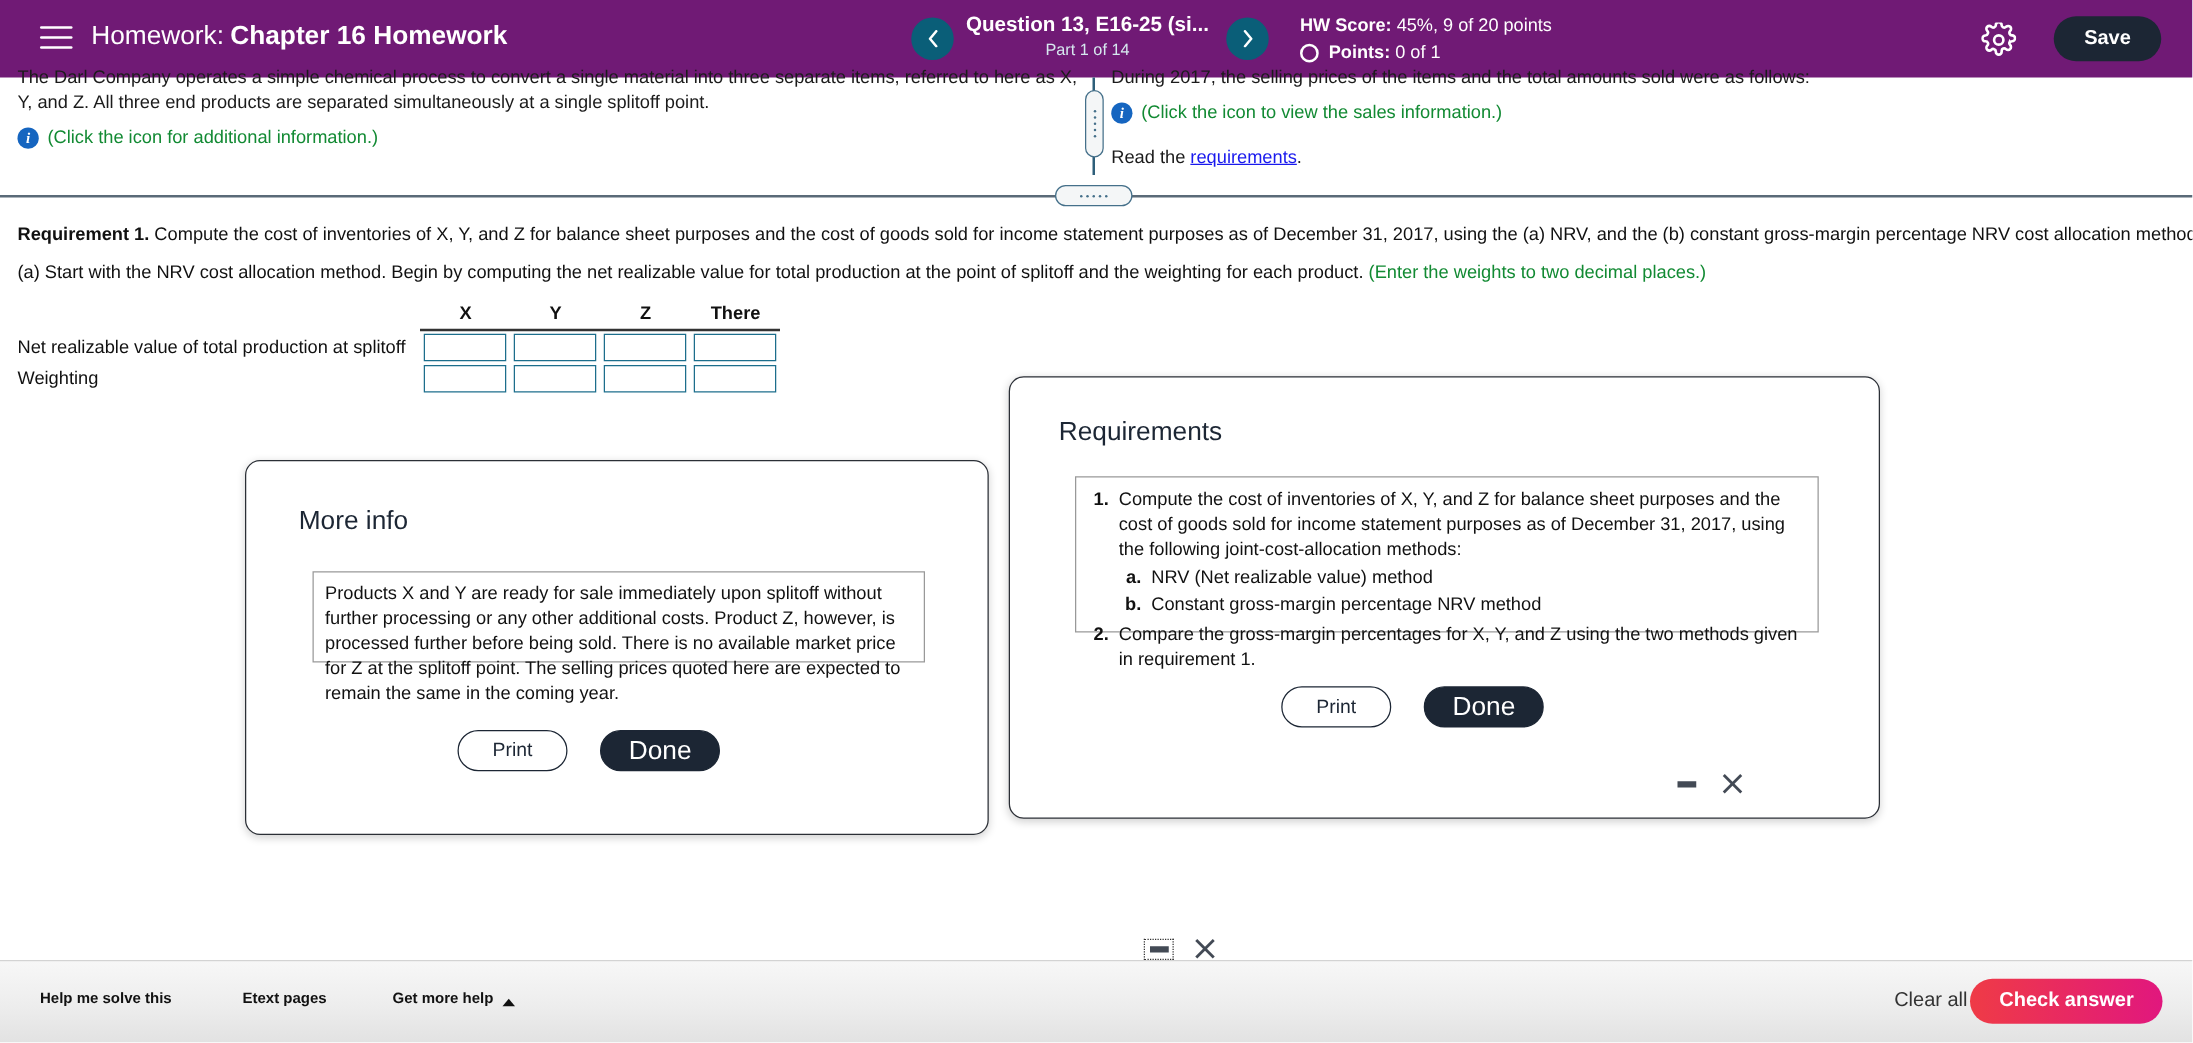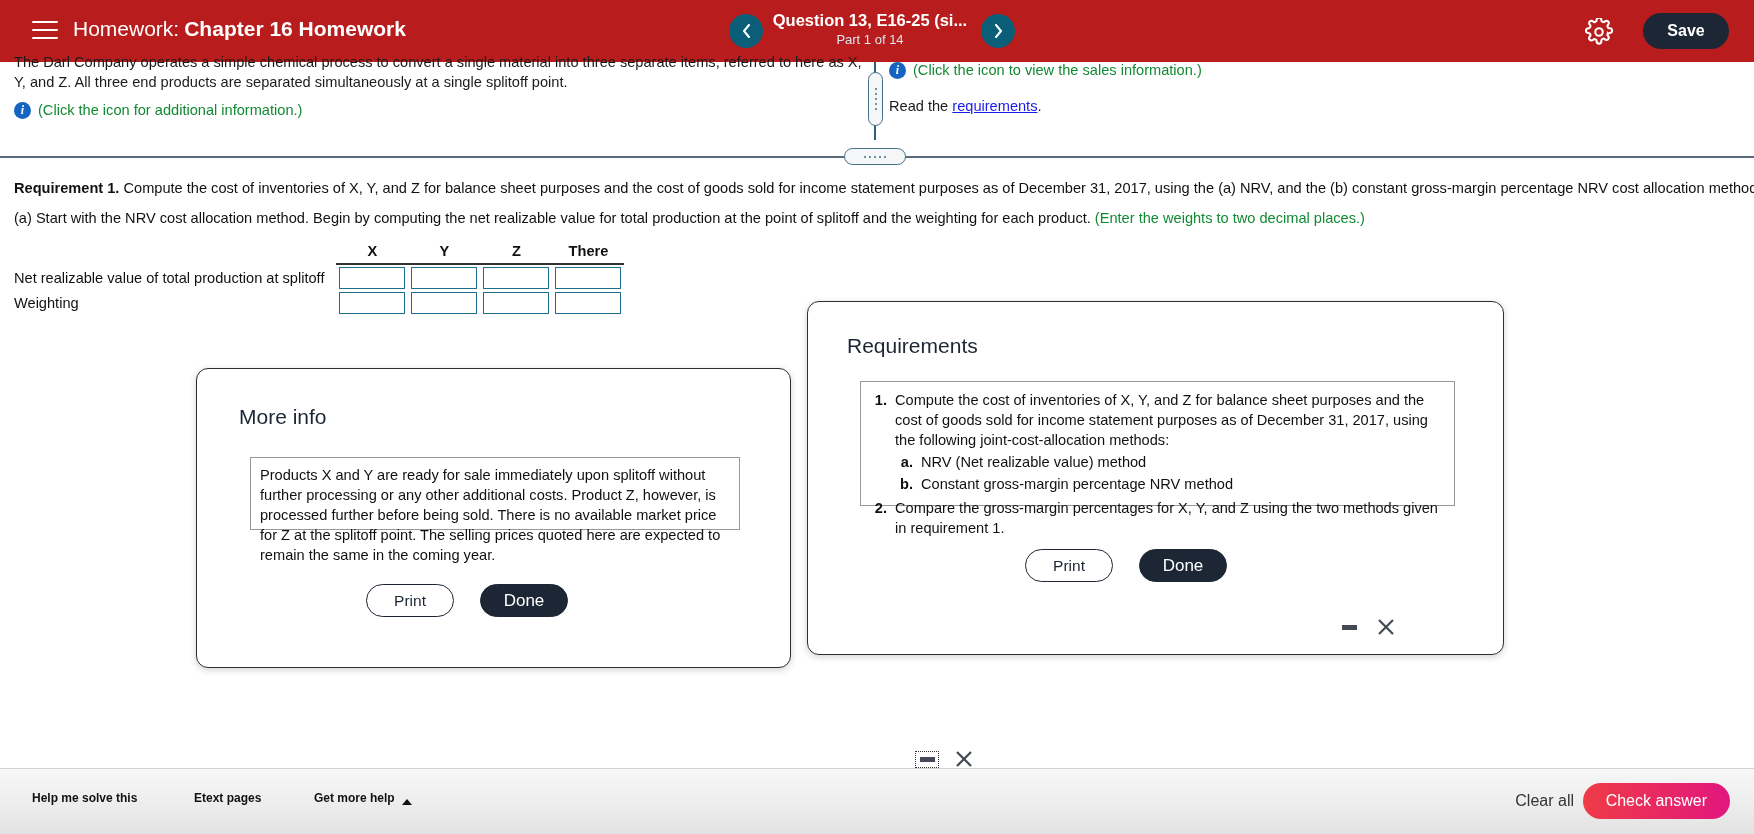--- a/index.html
+++ b/index.html
@@ -13,21 +13,21 @@
   #app {
     position: relative;
     width: 1754px; height: 834px;
     background: #ffffff;
   }
 
   
   .topbar {
     position: absolute; left: 0; top: 0;
     width: 1754px; height: 62px;
-    background: #b91c1c;
+    background: #701a75;
     color: #ffffff;
   }
   .hamburger {
     position: absolute; left: 32px; top: 16px;
     width: 28px; height: 28px;
     cursor: pointer;
     display: flex; flex-direction: column; justify-content: center; gap: 6px;
   }
   .hamburger span {
     display: block; height: 2px; width: 26px; background: #ffffff; border-radius: 1px;
@@ -201,21 +201,21 @@
     border-radius: 17px; border: 1.5px solid #1c2634;
     background: #ffffff; color: #1c2634;
     font-size: 15.5px; cursor: pointer;
     font-family: "Liberation Sans", sans-serif;
   }
   .dlg-btn-done {
     position: absolute;
     height: 33px; min-width: 88px; padding: 0 22px;
     border-radius: 17px; border: 1.5px solid #1c2634;
     background: #1c2634; color: #ffffff;
-    font-size: 17px; cursor: pointer;
+    font-size: 21px; cursor: pointer;
     font-family: "Liberation Sans", sans-serif;
   }
 
   
   .req-list { margin: 0; padding: 0; list-style: none; }
   .req-list > li { display: flex; margin-bottom: 2px; }
   .req-list > li .num { width: 24px; flex: 0 0 24px; font-weight: bold; text-align: right; padding-right: 8px; }
   .req-list > li .txt { flex: 1; }
   .sub-list { margin: 0; padding: 0; list-style: none; margin-top: 2px; }
   .sub-list > li { display: flex; margin-bottom: 2px; }
@@ -244,21 +244,21 @@
   }
   .bb-clear {
     position: absolute; right: 180px; top: 23px;
     font-size: 16px; color: #333333; cursor: pointer;
   }
   .bb-check {
     position: absolute; right: 24px; top: 14px;
     height: 36px; padding: 0 23px;
     border: none; border-radius: 18px;
     background: linear-gradient(90deg, #ef3b46 0%, #e1177e 100%);
-    color: #ffffff; font-size: 16px; font-weight: normal; cursor: pointer;
+    color: #ffffff; font-size: 16px; font-weight: bold; cursor: pointer;
     font-family: "Liberation Sans", sans-serif;
   }
 </style>
 </head>
 <body>
 
 <div id="app">
 
   <div class="topbar">
     <div class="hamburger">
@@ -281,20 +281,31 @@
       <div class="qtitle">Question 13, E16-25 (si...</div>
       <div class="qpart">Part 1 of 14</div>
     </div>
 
     <button class="nav-arrow nav-next">
       <svg width="9" height="14" viewBox="0 0 9 14">
         <polyline points="2,1 7,7 2,13" fill="none" stroke="#ffffff" stroke-width="2" stroke-linecap="round" stroke-linejoin="round"></polyline>
       </svg>
     </button>
 
+    <div class="scoreblock">
+      <div>
+        <b>HW Score:</b>
+        <span>45%, 9 of 20 points</span>
+      </div>
+      <div class="score-row2">
+        <span class="circle-icon"></span>
+        <span><b>Points:</b>
+        <span>0 of 1</span></span>
+      </div>
+    </div>
 
     <div class="gear-btn">
       <svg width="28" height="28" viewBox="0 0 24 24" fill="none" stroke="#ffffff" stroke-width="1.8">
         <circle cx="12" cy="12" r="3.2"></circle>
         <path d="M19.4 13.5a1.7 1.7 0 0 0 .34 1.88l.06.06a2 2 0 1 1-2.83 2.83l-.06-.06a1.7 1.7 0 0 0-1.88-.34 1.7 1.7 0 0 0-1.03 1.56V20a2 2 0 1 1-4 0v-.09A1.7 1.7 0 0 0 8.9 18.3a1.7 1.7 0 0 0-1.88.34l-.06.06a2 2 0 1 1-2.83-2.83l.06-.06a1.7 1.7 0 0 0 .34-1.88 1.7 1.7 0 0 0-1.56-1.03H2.8a2 2 0 1 1 0-4h.09A1.7 1.7 0 0 0 4.5 7.7a1.7 1.7 0 0 0-.34-1.88l-.06-.06a2 2 0 1 1 2.83-2.83l.06.06a1.7 1.7 0 0 0 1.88.34h.08A1.7 1.7 0 0 0 9.98 1.8V1.7a2 2 0 1 1 4 0v.09a1.7 1.7 0 0 0 1.03 1.56h.08a1.7 1.7 0 0 0 1.88-.34l.06-.06a2 2 0 1 1 2.83 2.83l-.06.06a1.7 1.7 0 0 0-.34 1.88v.08a1.7 1.7 0 0 0 1.56 1.03h.18a2 2 0 1 1 0 4h-.09a1.7 1.7 0 0 0-1.56 1.03z"></path>
       </svg>
     </div>
 
     <button class="save-btn">Save</button>
   </div>
@@ -302,20 +313,21 @@
   <div class="pane-wrap">
     <div class="pane-left">
       <div>The Darl Company operates a simple chemical process to convert a single material into three separate items, referred to here as X, Y, and Z. All three end products are separated simultaneously at a single splitoff point.</div>
       <div class="info-line">
         <span class="info-icon">i</span>
         <span class="green-link">(Click the icon for additional information.)</span>
       </div>
     </div>
 
     <div class="pane-right">
+      <div>During 2017, the selling prices of the items and the total amounts sold were as follows:</div>
       <div class="info-line">
         <span class="info-icon">i</span>
         <span class="green-link">(Click the icon to view the sales information.)</span>
       </div>
       <div class="read-line">
         <span>Read the </span><span class="blue-link">requirements</span><span>.</span>
       </div>
     </div>
   </div>
 

